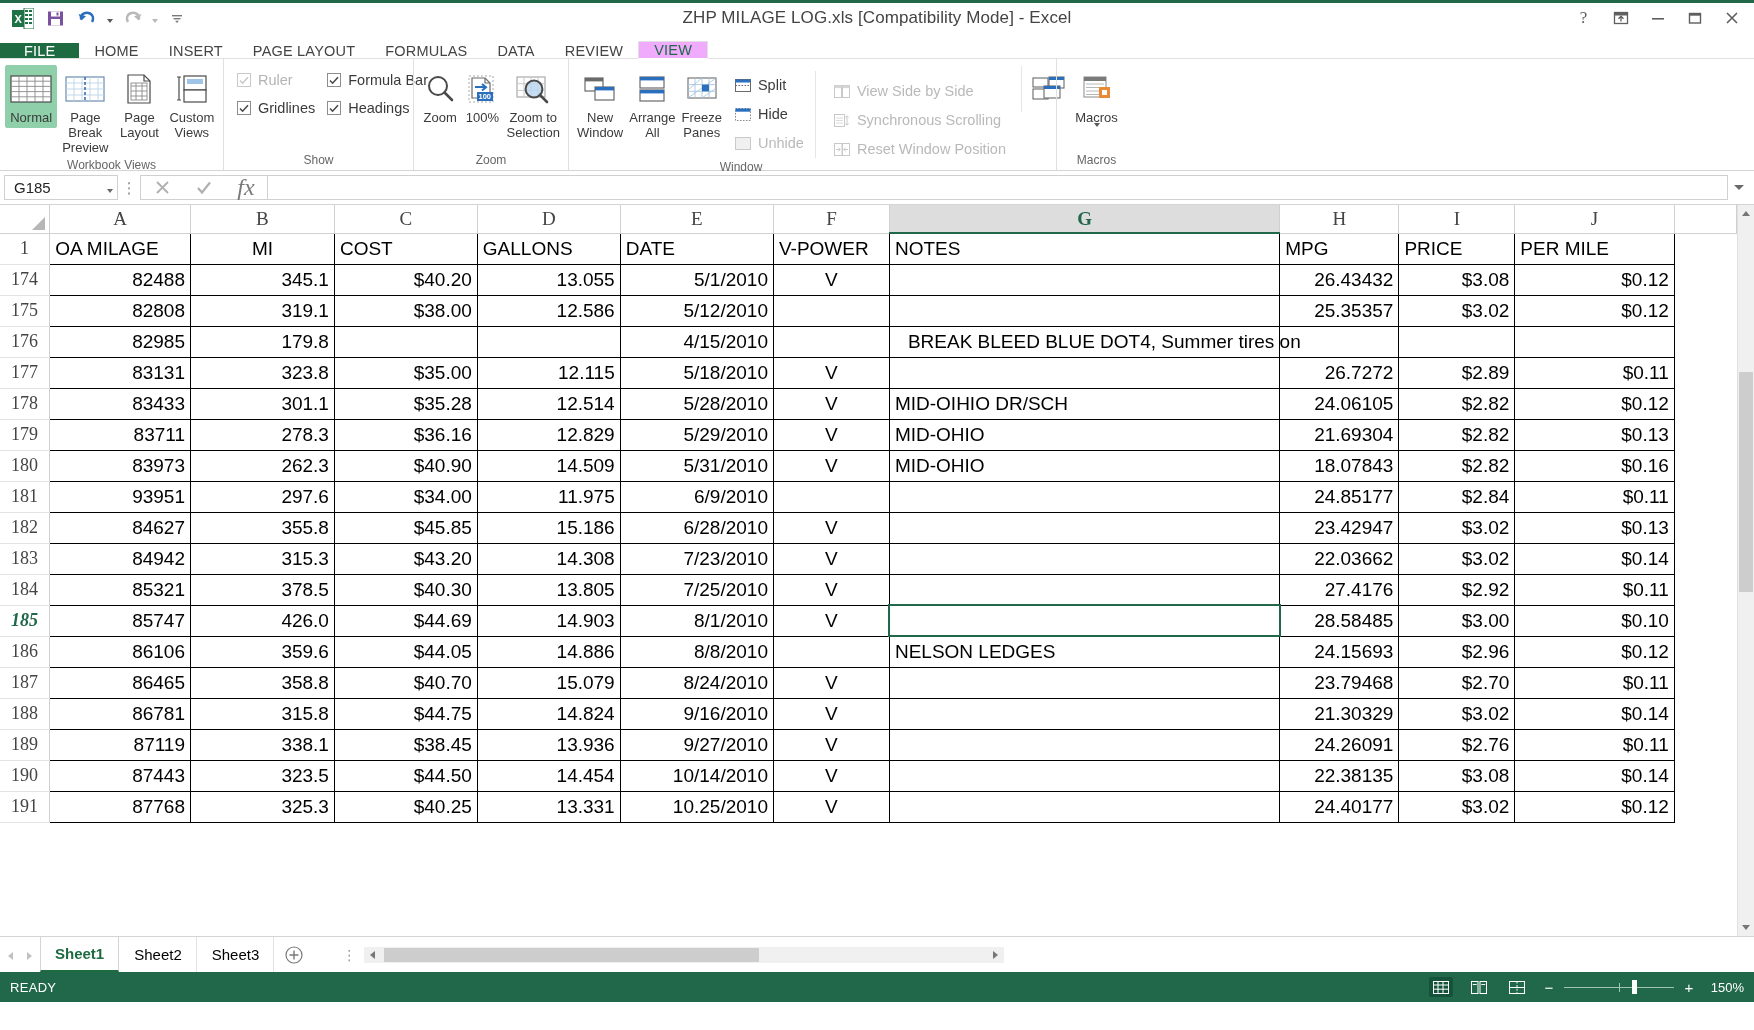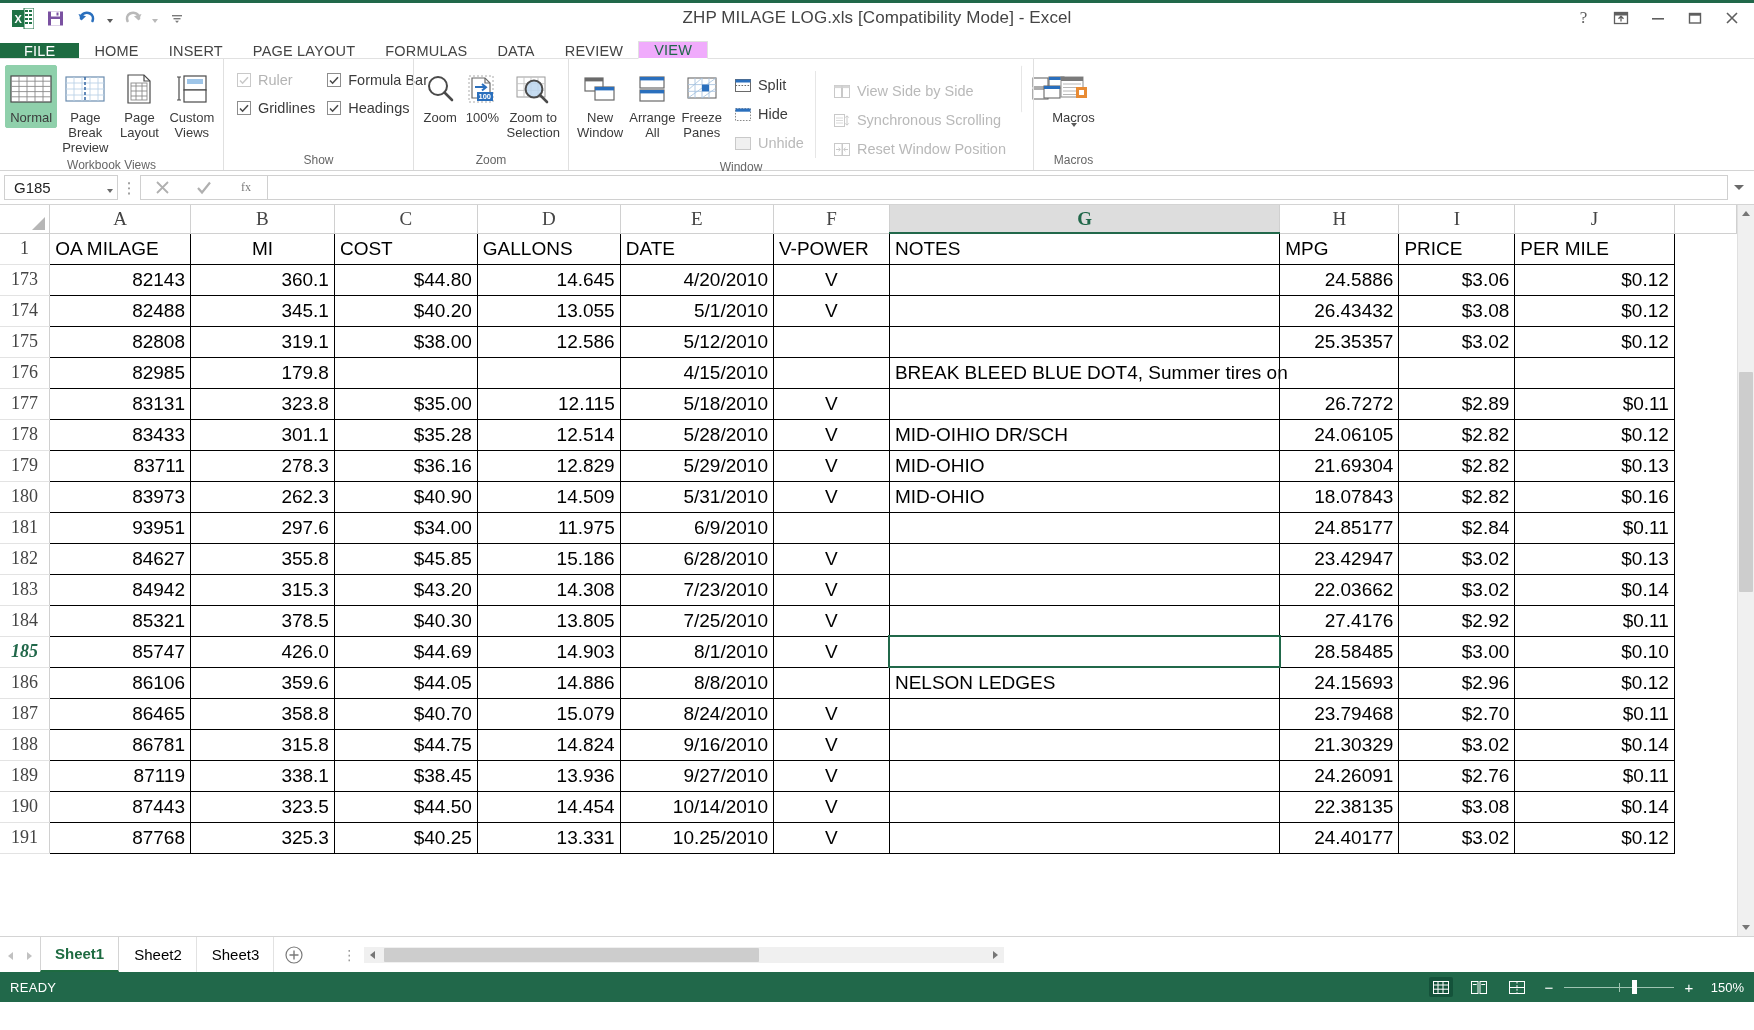--- a/index.html
+++ b/index.html
@@ -284,21 +284,21 @@
   }
   td.cell.num { text-align: right; }
   td.cell.ctr { text-align: center; }
   td.cell.lft { text-align: left; }
   td.cell.selcell {
     outline: 2px solid #21684a;
     outline-offset: -1px;
   }
   td.cell.spill { overflow: visible; position: relative; }
   td.cell .spilltxt {
-    position: absolute; left: 5px; top: 50%; transform: translateY(-50%);
+    position: absolute; left: 18px; top: 50%; transform: translateY(-50%);
     white-space: nowrap; z-index: 3;
   }
   td.blank-right {
     border: none;
     background:#ffffff;
   }
 
   .after-grid {
     flex: 1;
     background: #ffffff;
@@ -777,21 +777,21 @@
             <rect x="14" y="14" width="16" height="3" fill="#2a6fbd"></rect>
           </svg>
         </div>
         <div class="lb">
         </div>
       </div>
     </div>
     <div class="rgroup-title" style="margin-right:120px;">Window</div>
   </div>
 
-  <div class="rgroup" style="width:80px;">
+  <div class="rgroup" style="width:80px;margin-left:23px;">
     <div class="rgroup-body" style="justify-content:center;">
       <div class="bigbtn w58">
         <div class="ic">
           <svg width="34" height="32" viewBox="0 0 34 32">
             <rect x="4" y="4" width="22" height="20" fill="#ffffff" stroke="#8a8a8a" stroke-width="1"></rect>
             <rect x="4" y="4" width="22" height="4" fill="#7a7a7a"></rect>
             <g stroke="#b8b8b8" stroke-width="1">
                 <line x1="6" y1="11" x2="24" y2="11"></line>
                 <line x1="6" y1="14.5" x2="24" y2="14.5"></line>
                 <line x1="6" y1="18" x2="24" y2="18"></line>
@@ -822,21 +822,21 @@
       <svg width="17" height="17" viewBox="0 0 17 17">
           <path d="M3 3 L14 14 M14 3 L3 14" stroke="#b0b0b0" stroke-width="1.8"></path>
         </svg>
     </div>
     <div class="fb-btn">
       <svg width="18" height="17" viewBox="0 0 18 17">
           <path d="M3 9 L7 13.5 L15 3.5" stroke="#b0b0b0" stroke-width="2.2" fill="none"></path>
         </svg>
     </div>
     <div class="fb-btn">
-      <span style="font-family:'Liberation Serif',serif;font-size:12px;color:#7a7a7a;">fx</span>
+      <span style="font-family:'Liberation Serif',serif;font-style:italic;font-size:24px;color:#7a7a7a;">fx</span>
     </div>
   </div>
   <div class="fb-input"></div>
   <div class="fb-expand">
       <div class="caret-dn" style="border-top-color:#6a6a6a;border-left-width:5px;border-right-width:5px;border-top-width:5px;"></div>
     </div>
 </div>
 
 <div class="gridwrap">
   <div class="grid-scroll-area">
@@ -884,34 +884,20 @@
         <td class="cell lft">NOTES</td>
         <td class="cell lft">MPG</td>
         <td class="cell lft">PRICE</td>
         <td class="cell lft">PER MILE</td>
         <td class="blank-right"></td>
       </tr>
 
       </tbody>
         <tbody id="rows-body">
           <tr>
-            <td class="rowhdr">173</td>
-            <td class="cell num">82143</td>
-            <td class="cell num">360.1</td>
-            <td class="cell num">$44.80</td>
-            <td class="cell num">14.645</td>
-            <td class="cell num">4/20/2010</td>
-            <td class="cell ctr">V</td>
-            <td class="cell lft"></td>
-            <td class="cell num">24.5886</td>
-            <td class="cell num">$3.06</td>
-            <td class="cell num">$0.12</td>
-            <td class="blank-right"></td>
-          </tr>
-          <tr>
             <td class="rowhdr">174</td>
             <td class="cell num">82488</td>
             <td class="cell num">345.1</td>
             <td class="cell num">$40.20</td>
             <td class="cell num">13.055</td>
             <td class="cell num">5/1/2010</td>
             <td class="cell ctr">V</td>
             <td class="cell lft"></td>
             <td class="cell num">26.43432</td>
             <td class="cell num">$3.08</td>

